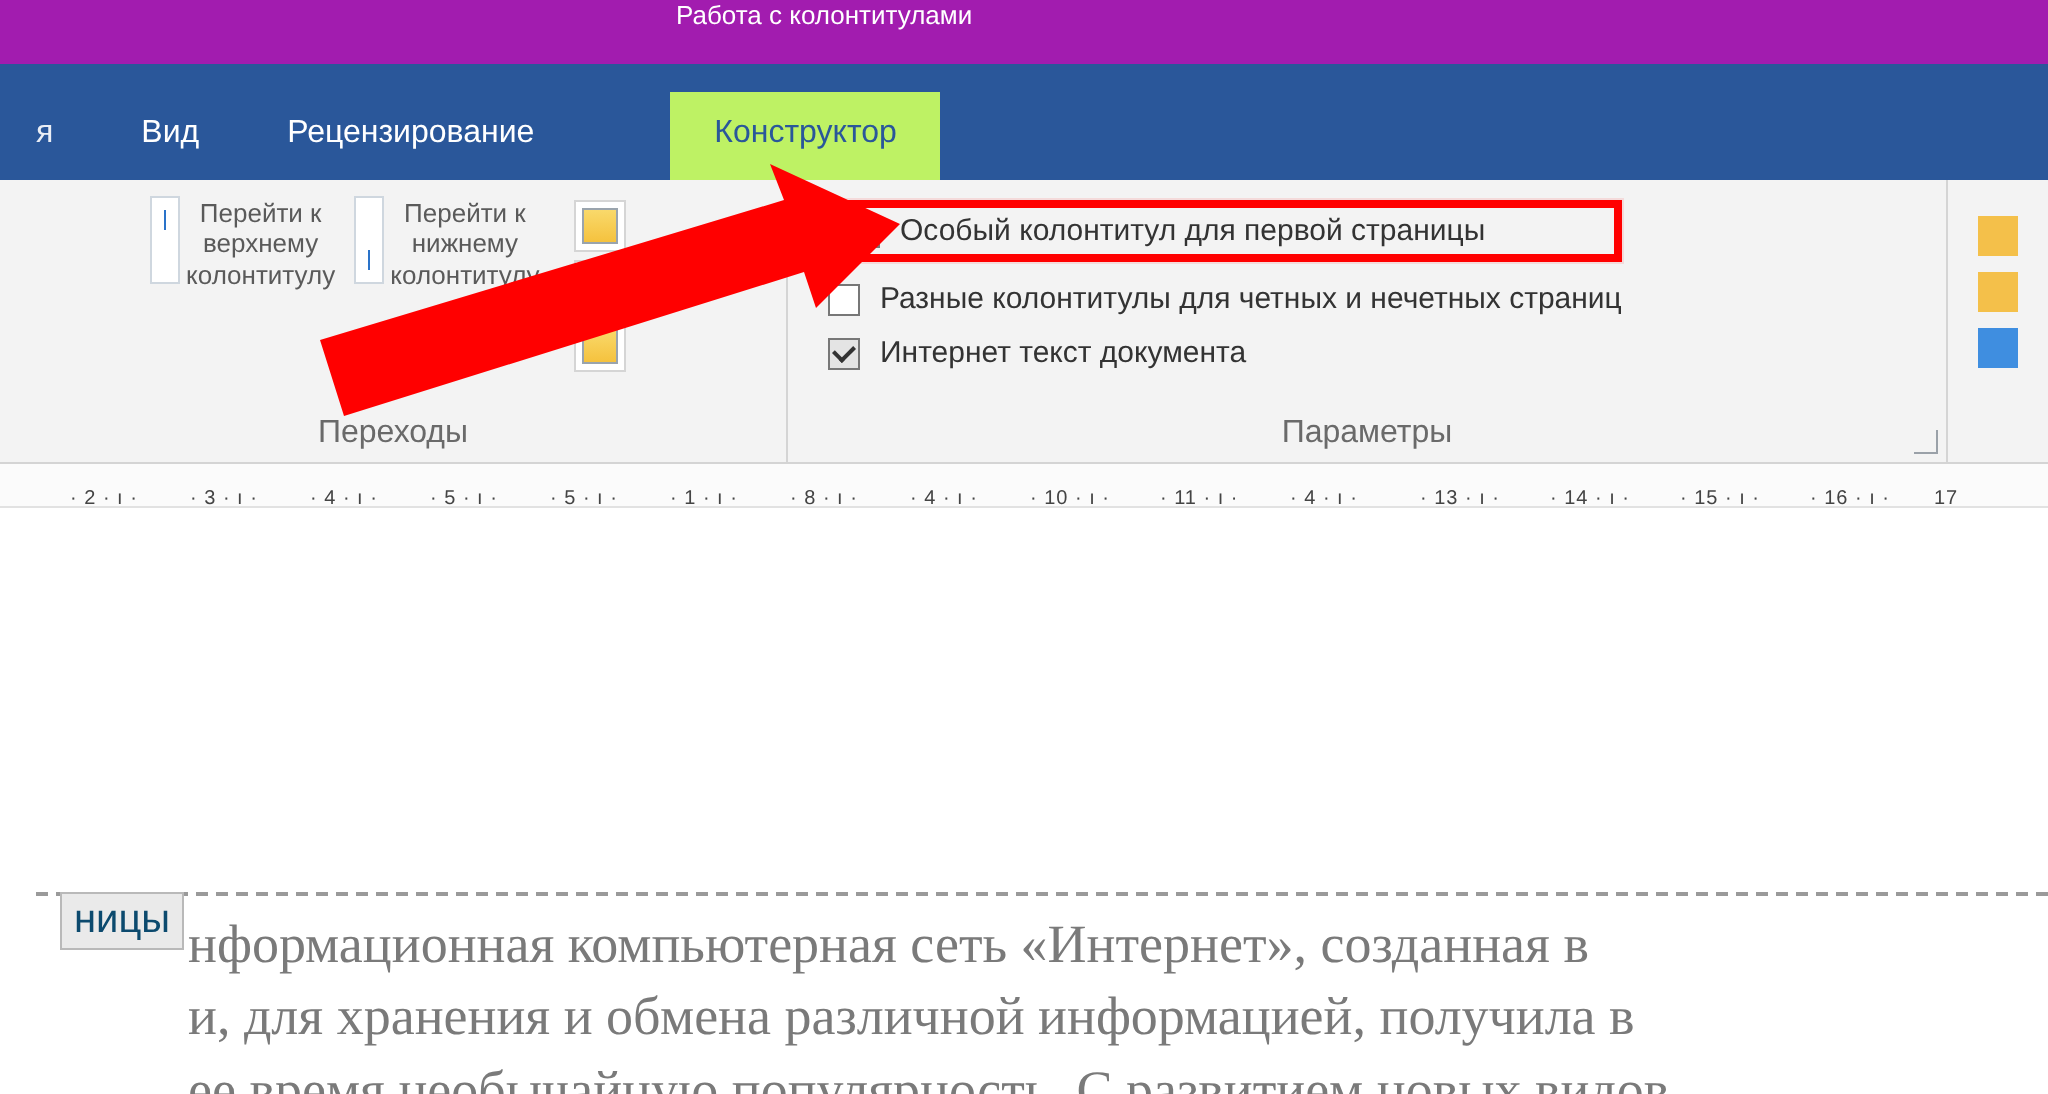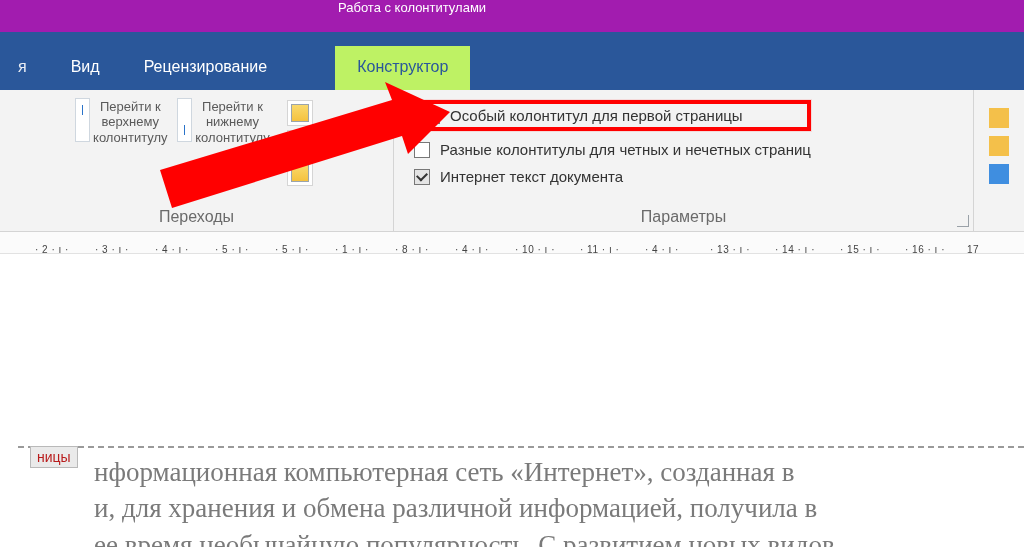--- a/index.html
+++ b/index.html
@@ -27,21 +27,21 @@
     .chk.checked { background:#e4e4e4; }
     .chk.checked::after { content:""; width:8px; height:5px; border-left:2px solid #333; border-bottom:2px solid #333; transform:rotate(-45deg); margin-top:-3px; }
     .highlight-box { border:4px solid #ff0000; padding:3px 6px; box-shadow:0 0 0 1px rgba(255,0,0,.1); }
     .extras-col { display:flex; flex-direction:column; align-items:center; justify-content:space-around; padding:10px 6px; }
     .mini-icon { width:20px; height:20px; background:#3f8ee0; margin:4px 0; cursor:pointer; }
     .ruler { height:22px; background:#fbfbfb; border-bottom:1px solid #e2e2e2; position:relative; font-size:10px; color:#444; letter-spacing:.5px; }
     .ruler .label { position:absolute; top:12px; }
     .page-wrap { background:#fff; padding-top:48px; padding-left:18px; }
     .page { background:#fff; position:relative; }
     .dash { border-top:2px dashed #9a9a9a; position:absolute; left:0; right:0; top:144px; }
-    .tag { position:absolute; top:144px; left:12px; background:#eaeaea; border:1px solid #b9b9b9; font-size:14px; color:#b91c1c; padding:2px 6px; }
+    .tag { position:absolute; top:144px; left:12px; background:#eaeaea; border:1px solid #b9b9b9; font-size:20px; color:#0c4a6e; padding:2px 6px; }
     .body-text { position:absolute; top:152px; left:76px; font-family:"Times New Roman",serif; font-size:27px; color:#7a7a7a; line-height:1.35; width:900px; }
     .arrow { position:absolute; z-index:20; pointer-events:none; }
     .launcher { position:absolute; right:4px; bottom:4px; width:12px; height:12px; border:1px solid #9aa1a8; border-top:none; border-left:none; }
   </style>
 </head>
 <body>
 
 <div class="topbar">
   <span>Работа с колонтитулами</span>
 </div>

